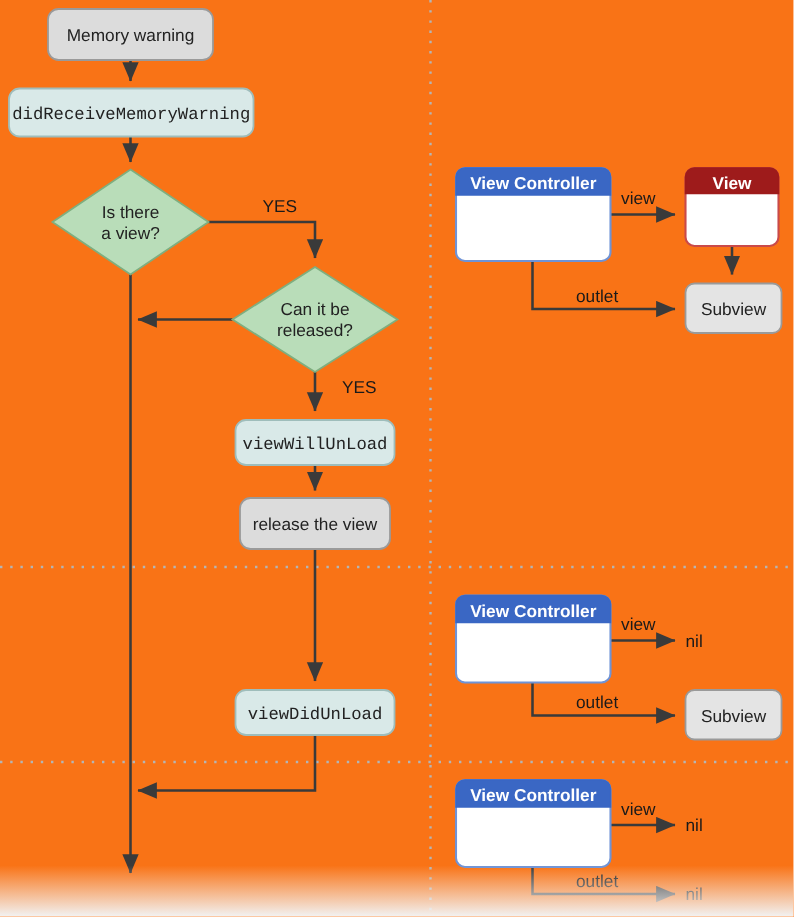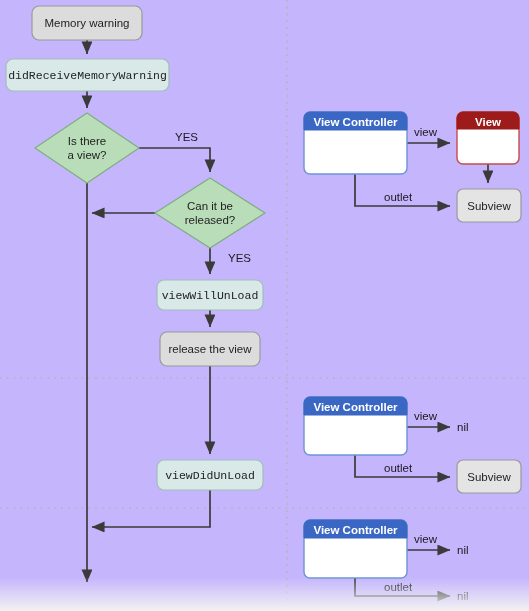--- a/index.html
+++ b/index.html
@@ -7,21 +7,21 @@
     padding: 0;
     background: #ffffff;
   }
   body {
     font-family: "Liberation Sans", sans-serif;
   }
   #canvas {
     position: relative;
     width: 529px;
     height: 611px;
-    background: #c4b5fd;
+    background: #f97316;
     overflow: hidden;
   }
   #bottom-fade {
     position: absolute;
     left: 0;
     bottom: 0;
     width: 529px;
     height: 34px;
     background: linear-gradient(to bottom, rgba(255,255,255,0) 0%, #f2f2f2 100%);
     pointer-events: none;

